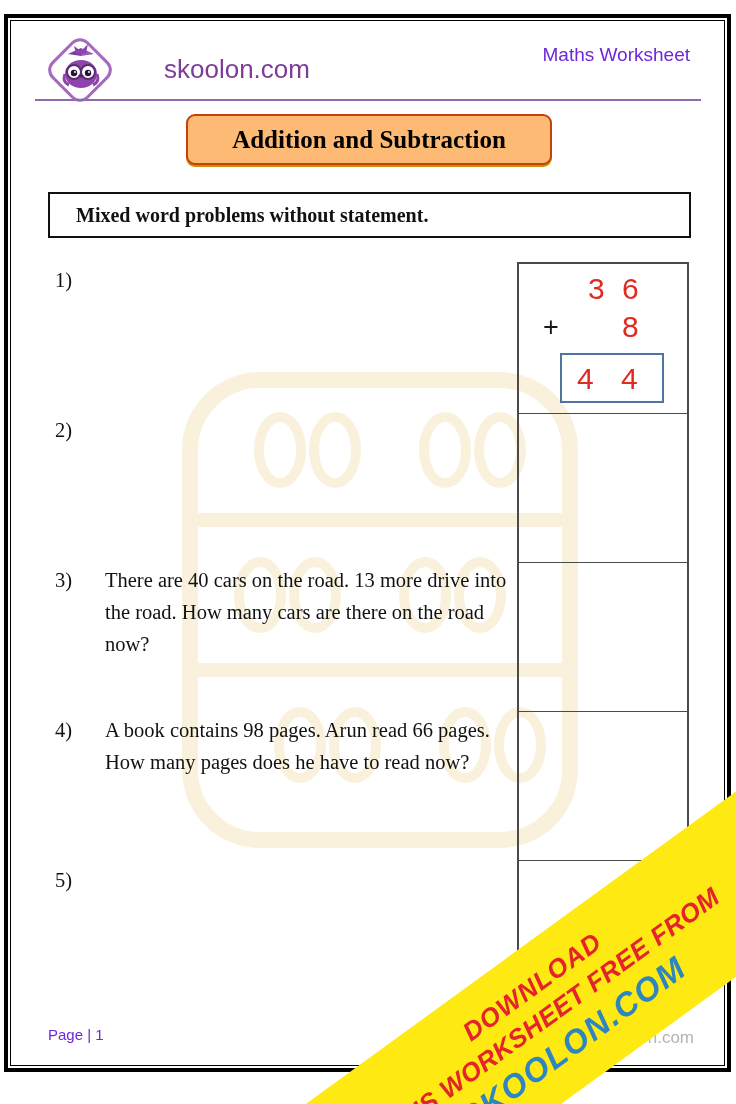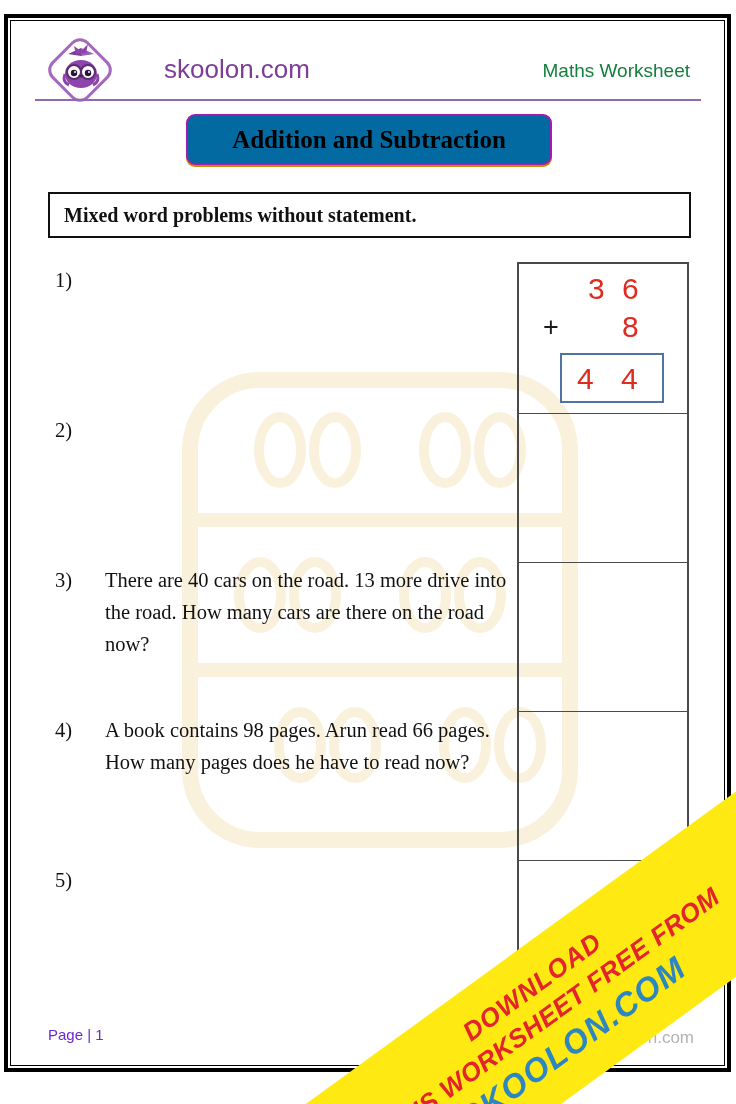--- a/index.html
+++ b/index.html
@@ -14,34 +14,34 @@
     border:4px solid #000; z-index:8; pointer-events:none; }
   .frame-inner{ position:absolute; left:2px; top:2px; right:2px; bottom:2px;
     border:1px solid #000; }
   
   .logo-diamond{ position:absolute; left:54px; top:44px; width:52px; height:52px;
     border:3px solid #A569BD; border-radius:12px; background:#fff;
     transform:rotate(45deg); z-index:6; }
   .logo-owl{ position:absolute; left:56px; top:42px; width:50px; height:56px; z-index:7; }
   .brand-text{ position:absolute; left:164px; top:54px; font-family:"Liberation Sans",sans-serif;
     font-size:26px; color:#7D3C98; z-index:6; }
-  .header-right{ position:absolute; right:46px; top:60px; font-family:"Liberation Sans",sans-serif;
-    font-size:19px; color:#15803d; z-index:6; }
+  .header-right{ position:absolute; right:46px; top:44px; font-family:"Liberation Sans",sans-serif;
+    font-size:19px; color:#6d28d9; z-index:6; }
   .header-rule{ position:absolute; left:35px; top:99px; width:666px; height:0;
     border-top:2px solid #8E6BAE; z-index:6; }
   
   .title-banner{ position:absolute; left:186px; top:114px; width:366px; height:51px;
-    background:#0369a1; border:2px solid #a21caf; border-radius:9px;
+    background:#fdba74; border:2px solid #c2410c; border-radius:9px;
     display:flex; align-items:center; justify-content:center; z-index:6;
     box-shadow:0 2px 0 #c98f06; }
   .title-banner span{ font-size:25px; font-weight:bold; color:#000; }
   
   .subtitle-box{ position:absolute; left:48px; top:192px; width:643px; height:46px;
     background:#fff; border:2px solid #111; display:flex; align-items:center; z-index:6; }
-  .subtitle-box span{ font-size:20px; font-weight:bold; padding-left:14px; }
+  .subtitle-box span{ font-size:20px; font-weight:bold; padding-left:26px; }
   
   .watermark{ position:absolute; left:150px; top:350px; z-index:1; opacity:0.6; }
   
   .problem{ position:absolute; left:55px; width:455px; display:flex; z-index:5;
     font-size:20.5px; line-height:32px; }
   .problem .pnum{ width:50px; flex:0 0 50px; }
   .problem .ptext{ width:405px; }
   #p1{ top:264px; } #p2{ top:414px; } #p3{ top:564px; } #p4{ top:714px; } #p5{ top:864px; }
   
   .answer-col{ position:absolute; left:517px; top:262px; width:172px; height:745px;

